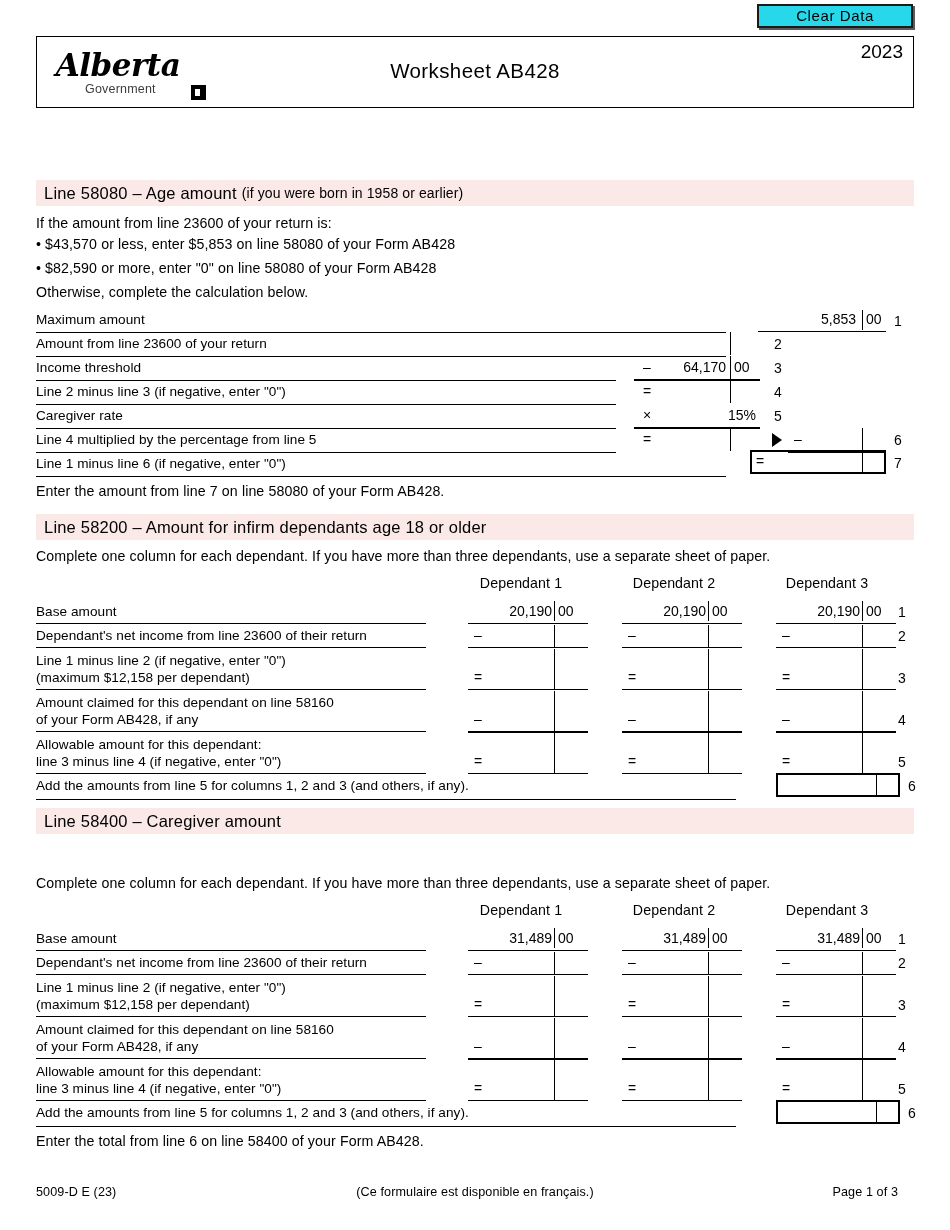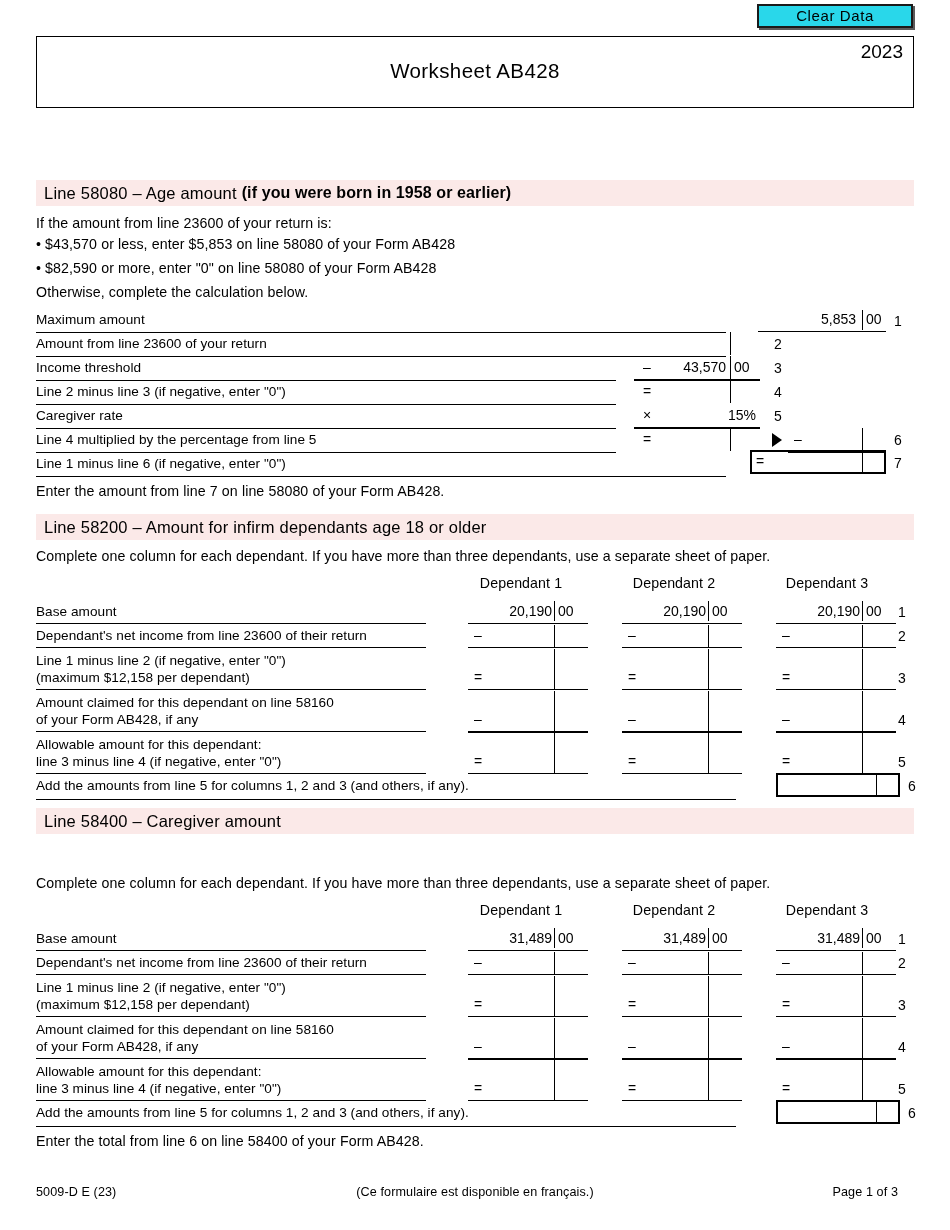--- a/index.html
+++ b/index.html
@@ -111,24 +111,23 @@
     background: #fbe9e8;
     display: flex;
     align-items: center;
     padding-left: 8px;
   }
   .section-bar .sec-title {
     font-size: 16.5px;
     letter-spacing: .2px;
   }
   .section-bar .sec-note {
-    font-size: 16px;
+    font-size: 14px;
     margin-left: 5px;
     letter-spacing: .1px;
-    font-weight: bold;
   }
 
   .para {
     position: absolute;
     left: 36px;
     font-size: 14.2px;
     line-height: 21px;
     letter-spacing: .1px;
   }
 
@@ -213,20 +212,25 @@
   .footer.right { right: 52px; }
 </style>
 </head>
 <body>
 
 <div class="clear-data-wrap">
   <button class="clear-data-btn" style="background: rgb(41, 215, 234);">Clear Data</button>
 </div>
 
 <div class="header-box">
+  <div class="logo-box">
+    <div class="logo-script">Alberta</div>
+    <div class="logo-flag"></div>
+    <div class="logo-sub">Government</div>
+  </div>
   <div class="header-title">Worksheet AB428</div>
   <div class="header-year">2023</div>
 </div>
 
 <div class="intro">
 </div>
 
 <div class="section-bar" style="top: 180px; background: rgb(251, 233, 232);">
   <span class="sec-title">Line 58080 – Age amount</span>
   <span class="sec-note">(if you were born in 1958 or earlier)</span>
@@ -255,21 +259,21 @@
     <div class="amt" style="left:560px; top:25px; width:130px"></div>
     <div class="vline" style="left:694px; top:22px; height:23px"></div>
     <div class="cents" style="left:698px; top:25px"></div>
     <div class="lineno" style="left:738px; top:26px">2</div>
   </div>
 
   <div class="row">
     <div class="rule" style="left:0px; top:46px; width:690px"></div>
     <div class="lbl" style="top:49px">Income threshold</div>
     <div class="op" style="left:607px; top:49px">–</div>
-    <div class="amt" style="left:560px; top:49px; width:130px">43,570</div>
+    <div class="amt" style="left:560px; top:49px; width:130px">64,170</div>
     <div class="vline" style="left:694px; top:46px; height:23px"></div>
     <div class="cents" style="left:698px; top:49px">00</div>
     <div class="rule thick" style="left:598px; top:69px; width:126px"></div>
     <div class="lineno" style="left:738px; top:50px">3</div>
   </div>
 
   <div class="row">
     <div class="rule" style="left:0px; top:70px; width:580px"></div>
     <div class="lbl" style="top:73px">Line 2 minus line 3 (if negative, enter "0")</div>
     <div class="op" style="left:607px; top:73px">=</div>

